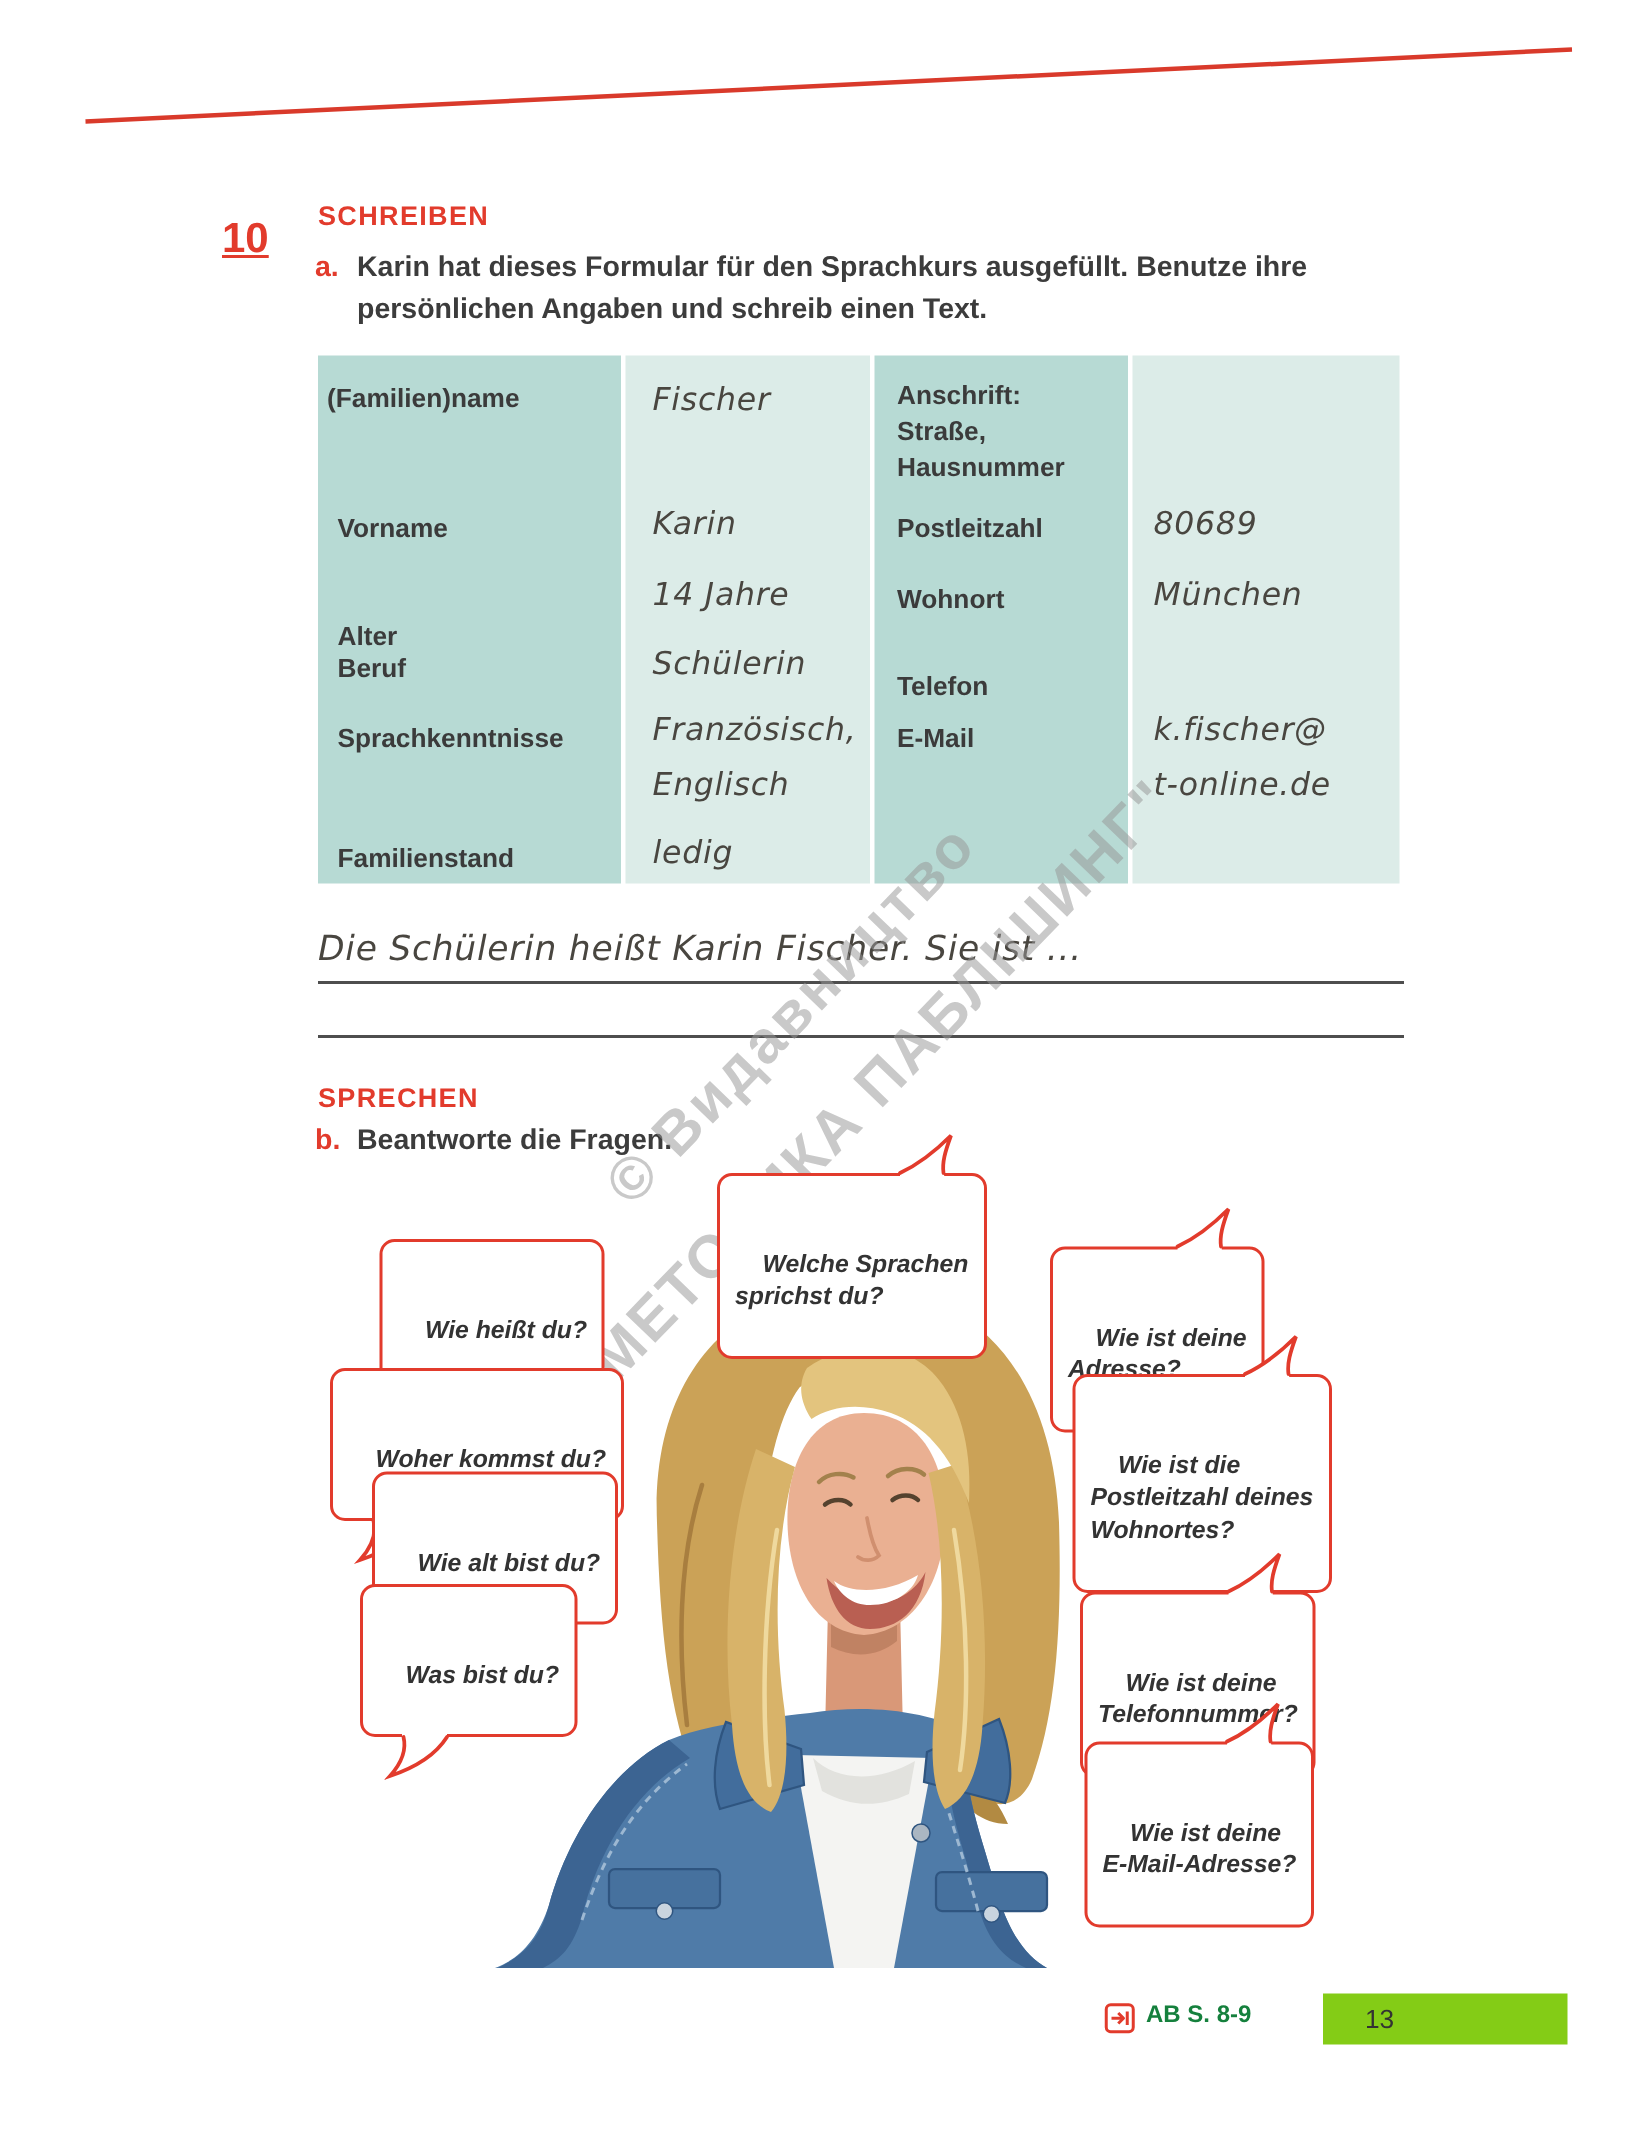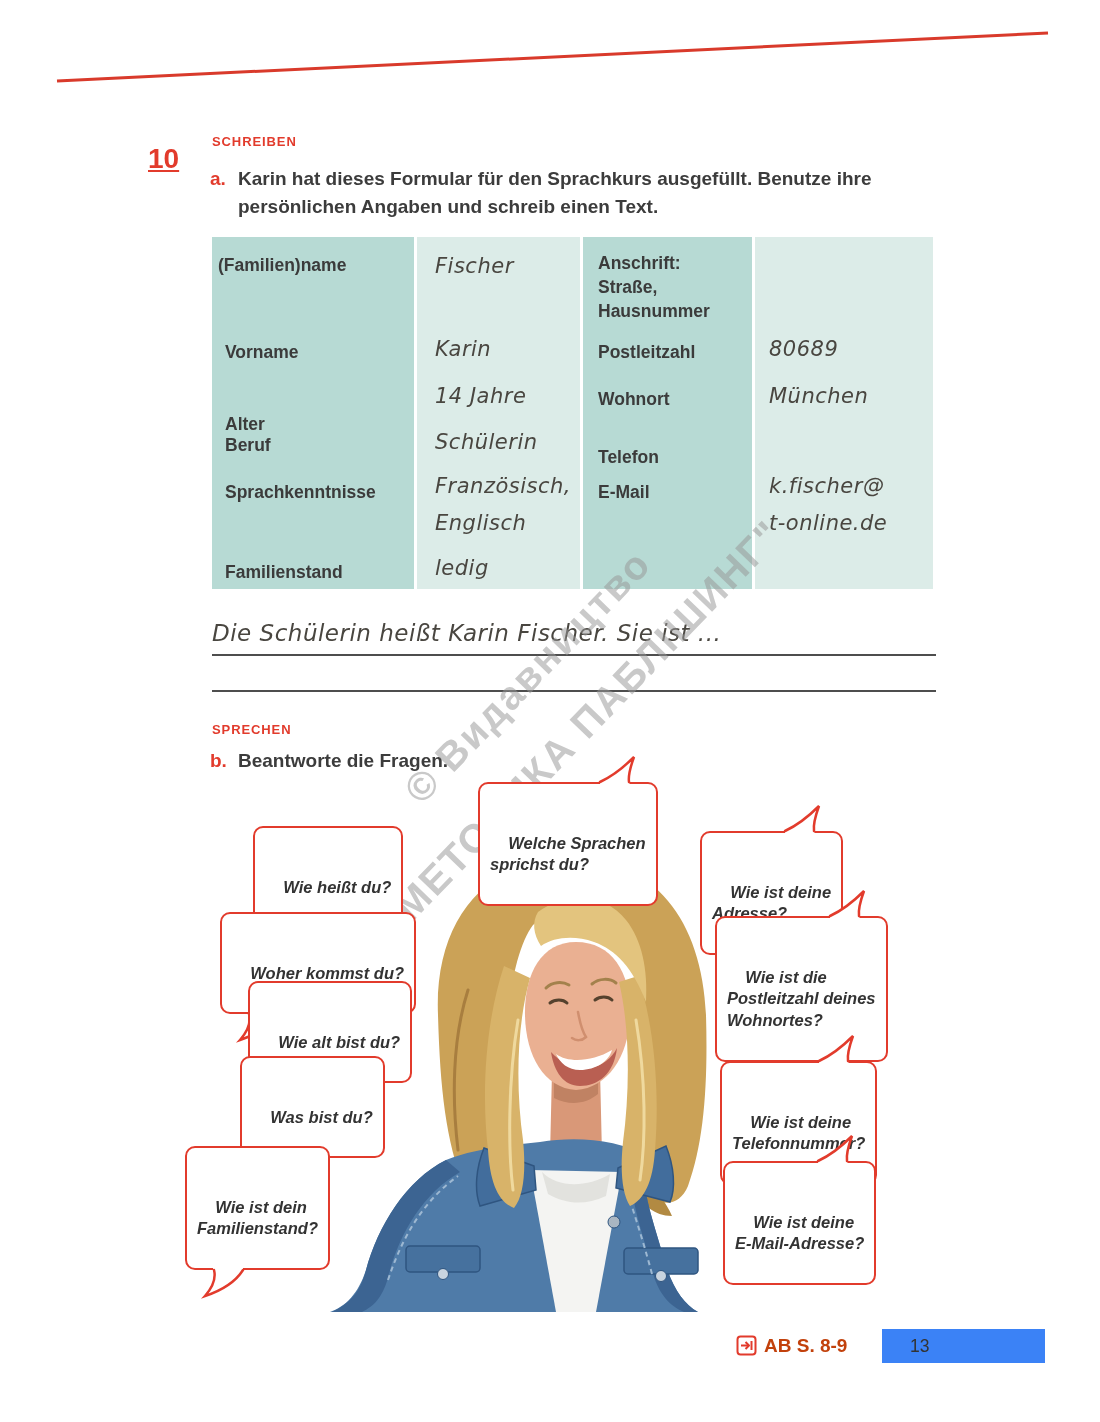--- a/index.html
+++ b/index.html
@@ -2,21 +2,21 @@
 <html><head>
 <meta charset="utf-8">
 <style>
   html,body{margin:0;padding:0;background:#ffffff;}
   .page{
     position:relative;width:1100px;height:1422px;background:#ffffff;
     font-family:"Liberation Sans",sans-serif;overflow:hidden;
   }
   .abs{position:absolute;}
   .sec-label{
-    position:absolute;color:#e23b2c;font-size:13px;font-weight:700;
+    position:absolute;color:#e23b2c;font-size:18px;font-weight:700;
     letter-spacing:.9px;
   }
   .task-number{
     position:absolute;left:148px;top:143px;color:#e23b2c;
     font-size:28px;font-weight:700;text-decoration:underline;
   }
   .sub-label{position:absolute;color:#e23b2c;font-size:19px;font-weight:700;}
   .task-text{position:absolute;color:#3c3c3c;font-size:19px;font-weight:700;}
   
   .form-table{position:absolute;left:212px;top:237px;width:721px;height:352px;}
@@ -41,22 +41,22 @@
   .photo{position:absolute;left:318px;top:850px;z-index:2;}
   .bubble{
     position:absolute;z-index:10;background:#ffffff;border:2.5px solid #e23b2c;
     border-radius:10px;padding:5px 10px 6px 10px;font-size:16.5px;font-weight:700;
     font-style:italic;color:#333333;line-height:1.32;white-space:pre;
     display:inline-block;
   }
   .tail{position:absolute;overflow:visible;}
   .tail-bl{left:14px;bottom:-30px;}
   .tail-tr{right:16px;top:-27px;}
-  .footer-ref{position:absolute;left:764px;top:1335px;color:#c2410c;font-size:19px;font-weight:700;}
-  .page-bar{position:absolute;left:882px;top:1329px;width:163px;height:34px;background:#3b82f6;}
+  .footer-ref{position:absolute;left:764px;top:1335px;color:#15803d;font-size:16px;font-weight:700;}
+  .page-bar{position:absolute;left:882px;top:1329px;width:163px;height:34px;background:#84cc16;}
   .page-num{position:absolute;left:28px;top:7px;color:#333333;font-size:17.5px;}
 </style>
 </head>
 <body>
 
 <div class="page">
 
   <svg class="abs" style="left:0;top:0;" width="1100" height="100">
     <line x1="57" y1="81" x2="1048" y2="33" stroke="#d93a2b" stroke-width="3"></line>
   </svg>
@@ -231,28 +231,20 @@
 
   <div class="bubble" style="left:720px;top:1061px;">
     <svg class="tail tail-tr" width="50" height="30">
       <path fill="#ffffff" stroke="none" d="M10,24 C22,19 32,11 44,0 C40,11 38,18 39,24 L40,30 L10,30 Z"></path>
       <path fill="none" stroke="#e23b2c" stroke-width="2.5" stroke-linecap="round" d="M10,25 C23,19 33,11 44,0 C40,11 38,18 39,25"></path>
     </svg>
     <span>Wie ist deine
 Telefonnummer?</span>
   </div>
 
-  <div class="bubble" style="left:185px;top:1146px;">
-    <svg class="tail tail-bl" width="48" height="32">
-      <path fill="#ffffff" stroke="none" d="M12,0 L42,0 L42,6 C34,16 22,24 4,30 C12,21 15,12 12,4 Z"></path>
-      <path fill="none" stroke="#e23b2c" stroke-width="2.5" stroke-linecap="round" d="M42,4 C35,15 22,24 4,30 C12,21 15,12 13,4"></path>
-    </svg>
-    <span>Wie ist dein
-Familienstand?</span>
-  </div>
 
   <div class="bubble" style="left:723px;top:1161px;">
     <svg class="tail tail-tr" width="50" height="30">
       <path fill="#ffffff" stroke="none" d="M10,24 C22,19 32,11 44,0 C40,11 38,18 39,24 L40,30 L10,30 Z"></path>
       <path fill="none" stroke="#e23b2c" stroke-width="2.5" stroke-linecap="round" d="M10,25 C23,19 33,11 44,0 C40,11 38,18 39,25"></path>
     </svg>
     <span>Wie ist deine
 E-Mail-Adresse?</span>
   </div>
 

